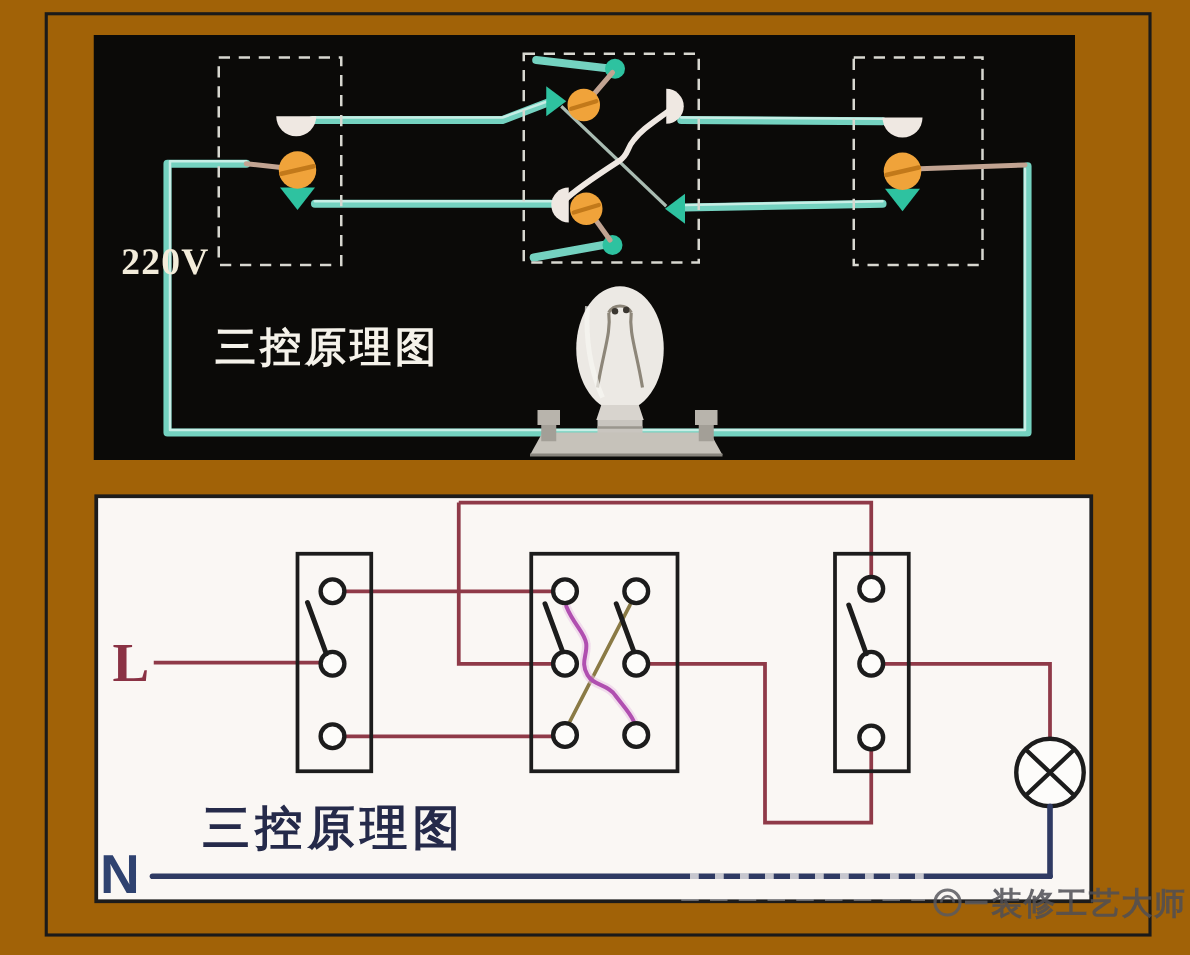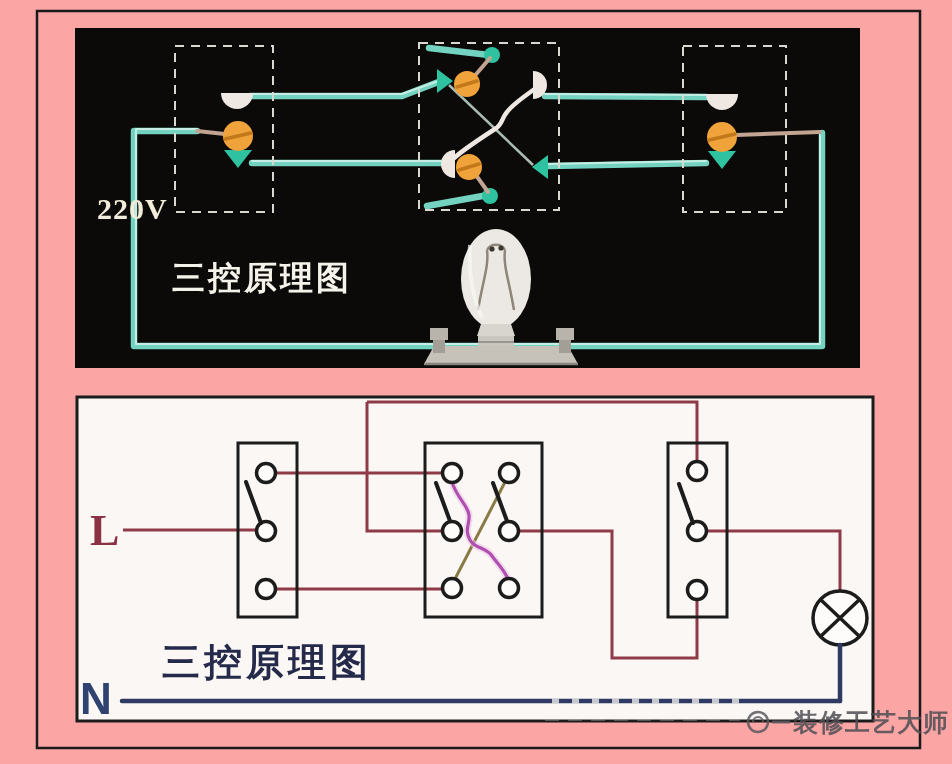--- a/index.html
+++ b/index.html
@@ -1,16 +1,16 @@
 <!DOCTYPE html>
 <html><head>
 <meta charset="utf-8">
 <style>
   html,body{margin:0;padding:0;background:#ffffff;}
-  .canvas{position:relative;width:952px;height:764px;background:#fca5a5;overflow:hidden;
+  .canvas{position:relative;width:952px;height:764px;background:#a16207;overflow:hidden;
           font-family:"Liberation Sans", sans-serif;}
   svg{display:block;}
   text{user-select:none;}
   .serif{font-family:"Liberation Serif", serif;}
   .sans{font-family:"Liberation Sans", sans-serif;}
 </style>
 </head>
 <body>
 
 <div class="canvas">

